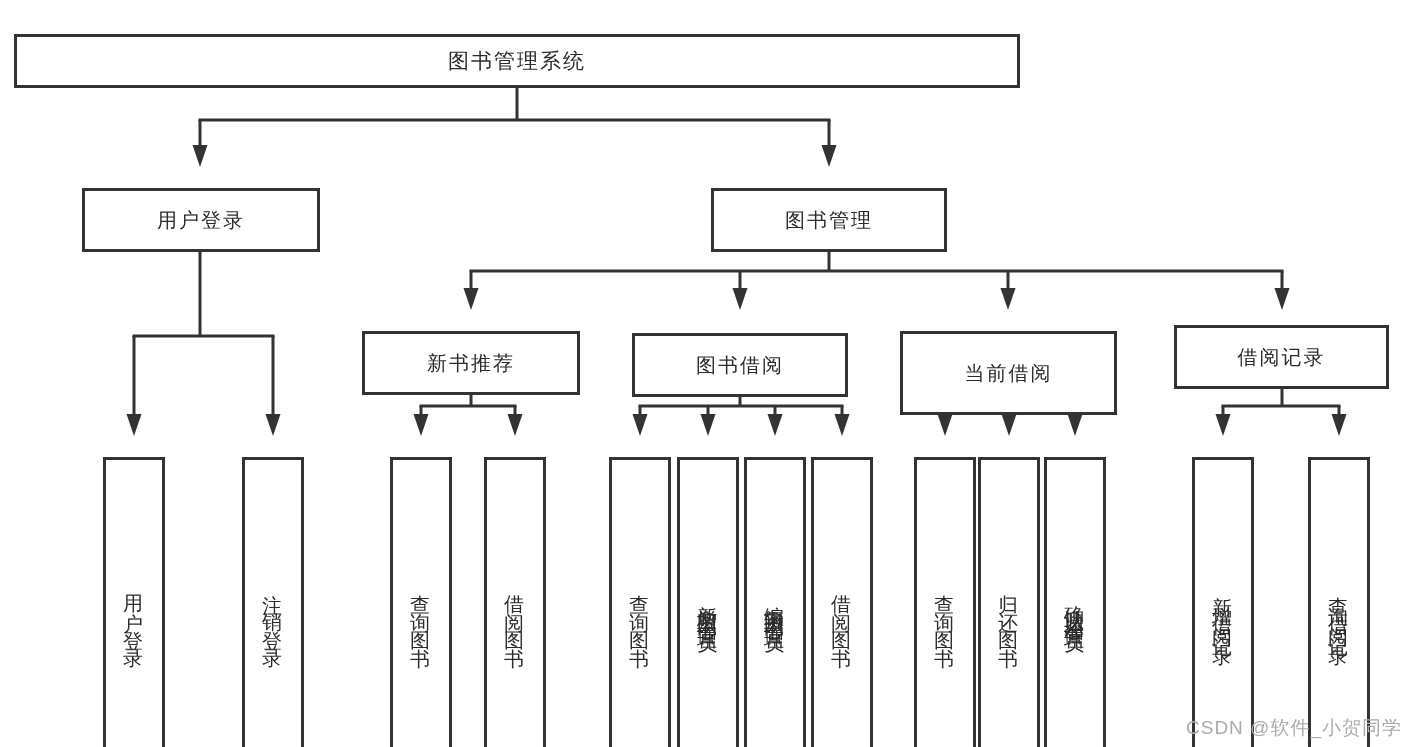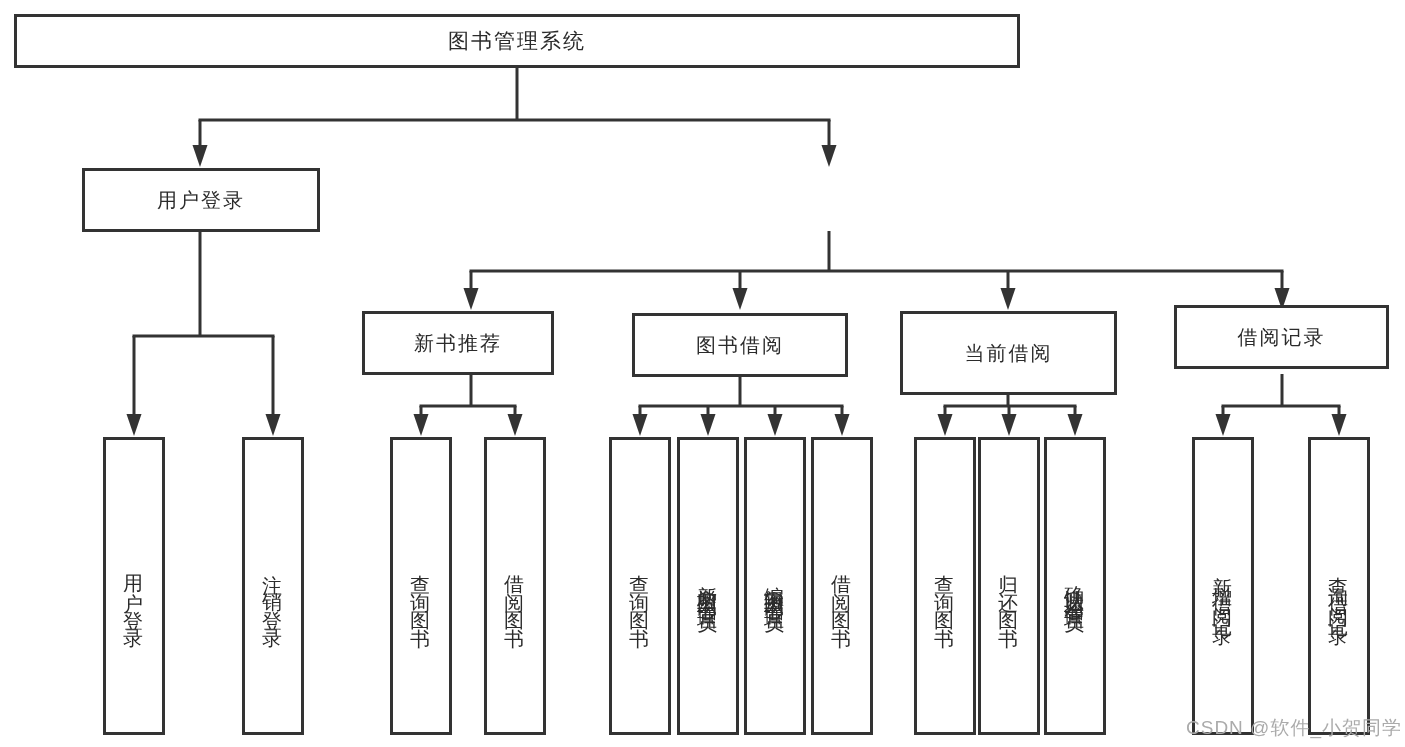--- a/index.html
+++ b/index.html
@@ -21,20 +21,21 @@
   .wires{position:absolute;left:0;top:0;width:1405px;height:747px;}
   .node{
     position:absolute;
     box-sizing:border-box;
     background:var(--box-bg);
     border:3px solid var(--line);
     display:flex;align-items:center;justify-content:center;
     font-size:20px;
     letter-spacing:2px;
     white-space:nowrap;
+    margin-top:20px;
   }
   .root{font-size:21px;}
   .vnode{
     writing-mode:vertical-rl;
     letter-spacing:4px;
     padding-top:4px;
   }
   .ls-wide{letter-spacing:18px;padding-top:18px;}
   .ls-mid{letter-spacing:10px;padding-top:10px;}
   .ls-tight{letter-spacing:4px;padding-top:4px;}
@@ -115,22 +116,23 @@
       <polygon points="1001.5,414 1016.5,414 1009,436"></polygon>
       <polygon points="1067.5,414 1082.5,414 1075,436"></polygon>
       <polygon points="1215.5,414 1230.5,414 1223,436"></polygon>
       <polygon points="1331.5,414 1346.5,414 1339,436"></polygon>
     </g>
   </svg>
 
   <div class="node root" style="left:14px;top:14px;width:1006px;height:54px;">图书管理系统</div>
 
   <div class="node" style="left:82px;top:168px;width:238px;height:64px;">用户登录</div>
+  <div class="node" style="left:711px;top:168px;width:236px;height:64px;">图书管理</div>
 
-  <div class="node" style="left:362px;top:311px;width:192px;height:64px;">新书推荐</div>
+  <div class="node" style="left:362px;top:311px;width:218px;height:64px;">新书推荐</div>
   <div class="node" style="left:632px;top:313px;width:216px;height:64px;">图书借阅</div>
   <div class="node" style="left:900px;top:311px;width:217px;height:84px;">当前借阅</div>
   <div class="node" style="left:1174px;top:305px;width:215px;height:64px;">借阅记录</div>
 
   <div class="node vnode ls-wide" style="left:103px;top:437px;width:62px;height:298px;">用户登录</div>
   <div class="node vnode ls-wide" style="left:242px;top:437px;width:62px;height:298px;">注销登录</div>
 
   <div class="node vnode ls-wide" style="left:390px;top:437px;width:62px;height:298px;">查询图书</div>
   <div class="node vnode ls-wide" style="left:484px;top:437px;width:62px;height:298px;">借阅图书</div>
 

